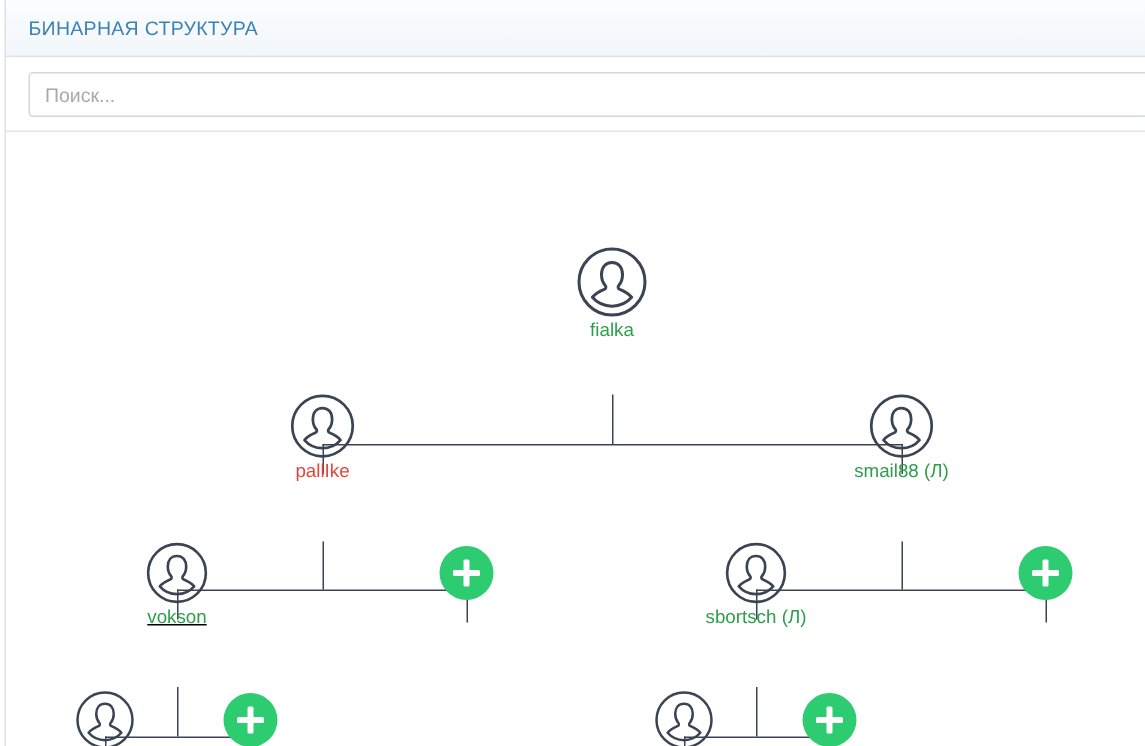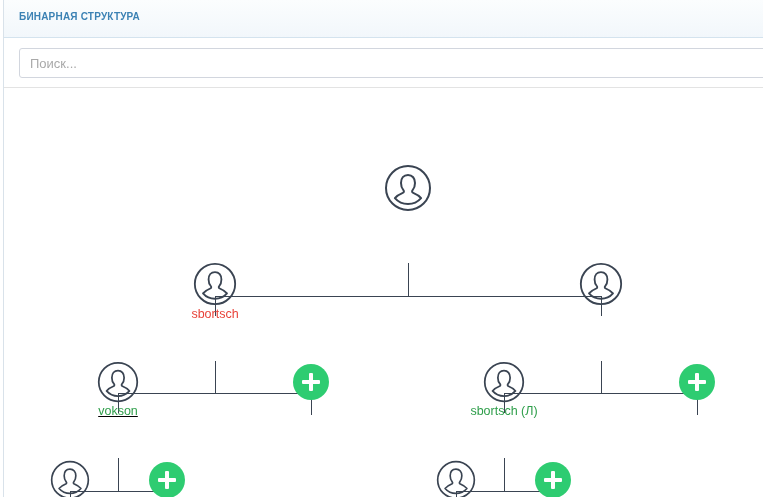--- a/index.html
+++ b/index.html
@@ -30,22 +30,22 @@
     position: relative;
     height: 38px;
     background: linear-gradient(180deg, #fbfdfe 0%, #f2f7fb 100%);
     border-bottom: 1px solid #d4e3ee;
     box-sizing: border-box;
   }
   .panel-title {
     position: absolute;
     left: 15px;
     top: 11px;
-    font-size: 10px;
-    font-weight: bold;
+    font-size: 13px;
+    font-weight: normal;
     letter-spacing: 0.2px;
     color: #3c82b4;
     white-space: nowrap;
   }
 
   .search-row {
     position: relative;
     height: 50px;
     border-bottom: 1px solid #e3e3e3;
     box-sizing: border-box;
@@ -169,35 +169,37 @@
     <div class="ln ln-v" style="left:500px; top:370px; height:33px;"></div>
     <div class="ln ln-h" style="left:452px; top:403px; width:98px;"></div>
     <div class="ln ln-v" style="left:452px; top:403px; height:20px;"></div>
     <div class="ln ln-v" style="left:549px; top:403px; height:22px;"></div>
 
     <div class="node" style="left:404px; top:76px;">
       <svg class="avatar" width="48" height="48" viewBox="0 0 48 48">
         <circle cx="24" cy="24" r="22" fill="none" stroke="#3a4452" stroke-width="2"></circle>
         <path d="M24 11c-4.4 0-7 3.3-7 8 0 3.2 1 5.6 2.4 7.2 .9 1 .6 2.2-.6 2.7-3.6 1.5-6.3 3.3-7.9 5.3 3.1 3.6 7.8 5.9 13.1 5.9s10-2.3 13.1-5.9c-1.6-2-4.3-3.8-7.9-5.3-1.2-.5-1.5-1.7-.6-2.7C30 24.6 31 22.2 31 19c0-4.7-2.6-8-7-8z" fill="none" stroke="#3a4452" stroke-width="2" stroke-linejoin="round"></path>
       </svg>
+      <span class="node-label lbl-green">fialka</span>
     </div>
 
     <div class="node" style="left:211px; top:174px;">
       <svg class="avatar" width="44" height="44" viewBox="0 0 48 48">
         <circle cx="24" cy="24" r="22" fill="none" stroke="#3a4452" stroke-width="2"></circle>
         <path d="M24 11c-4.4 0-7 3.3-7 8 0 3.2 1 5.6 2.4 7.2 .9 1 .6 2.2-.6 2.7-3.6 1.5-6.3 3.3-7.9 5.3 3.1 3.6 7.8 5.9 13.1 5.9s10-2.3 13.1-5.9c-1.6-2-4.3-3.8-7.9-5.3-1.2-.5-1.5-1.7-.6-2.7C30 24.6 31 22.2 31 19c0-4.7-2.6-8-7-8z" fill="none" stroke="#3a4452" stroke-width="2" stroke-linejoin="round"></path>
       </svg>
-      <span class="node-label lbl-red">sbortsch</span>
+      <span class="node-label lbl-red">pallIke</span>
     </div>
 
     <div class="node" style="left:597px; top:174px;">
       <svg class="avatar" width="44" height="44" viewBox="0 0 48 48">
         <circle cx="24" cy="24" r="22" fill="none" stroke="#3a4452" stroke-width="2"></circle>
         <path d="M24 11c-4.4 0-7 3.3-7 8 0 3.2 1 5.6 2.4 7.2 .9 1 .6 2.2-.6 2.7-3.6 1.5-6.3 3.3-7.9 5.3 3.1 3.6 7.8 5.9 13.1 5.9s10-2.3 13.1-5.9c-1.6-2-4.3-3.8-7.9-5.3-1.2-.5-1.5-1.7-.6-2.7C30 24.6 31 22.2 31 19c0-4.7-2.6-8-7-8z" fill="none" stroke="#3a4452" stroke-width="2" stroke-linejoin="round"></path>
       </svg>
+      <span class="node-label lbl-green">smail88 (Л)</span>
     </div>
 
     <div class="node" style="left:114px; top:273px;text-decoration:underline;">
       <svg class="avatar" width="42" height="42" viewBox="0 0 48 48">
         <circle cx="24" cy="24" r="22" fill="none" stroke="#3a4452" stroke-width="2"></circle>
         <path d="M24 11c-4.4 0-7 3.3-7 8 0 3.2 1 5.6 2.4 7.2 .9 1 .6 2.2-.6 2.7-3.6 1.5-6.3 3.3-7.9 5.3 3.1 3.6 7.8 5.9 13.1 5.9s10-2.3 13.1-5.9c-1.6-2-4.3-3.8-7.9-5.3-1.2-.5-1.5-1.7-.6-2.7C30 24.6 31 22.2 31 19c0-4.7-2.6-8-7-8z" fill="none" stroke="#3a4452" stroke-width="2" stroke-linejoin="round"></path>
       </svg>
       <span class="node-label lbl-green">vokson</span>
     </div>
 

